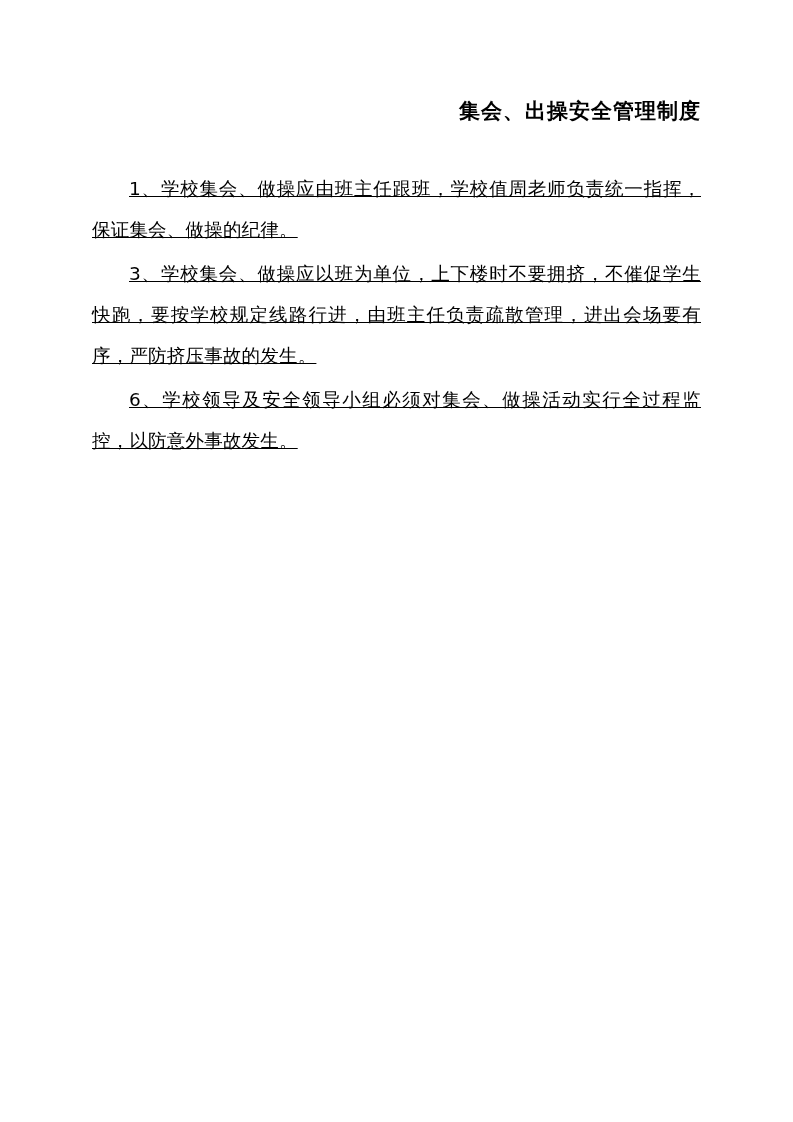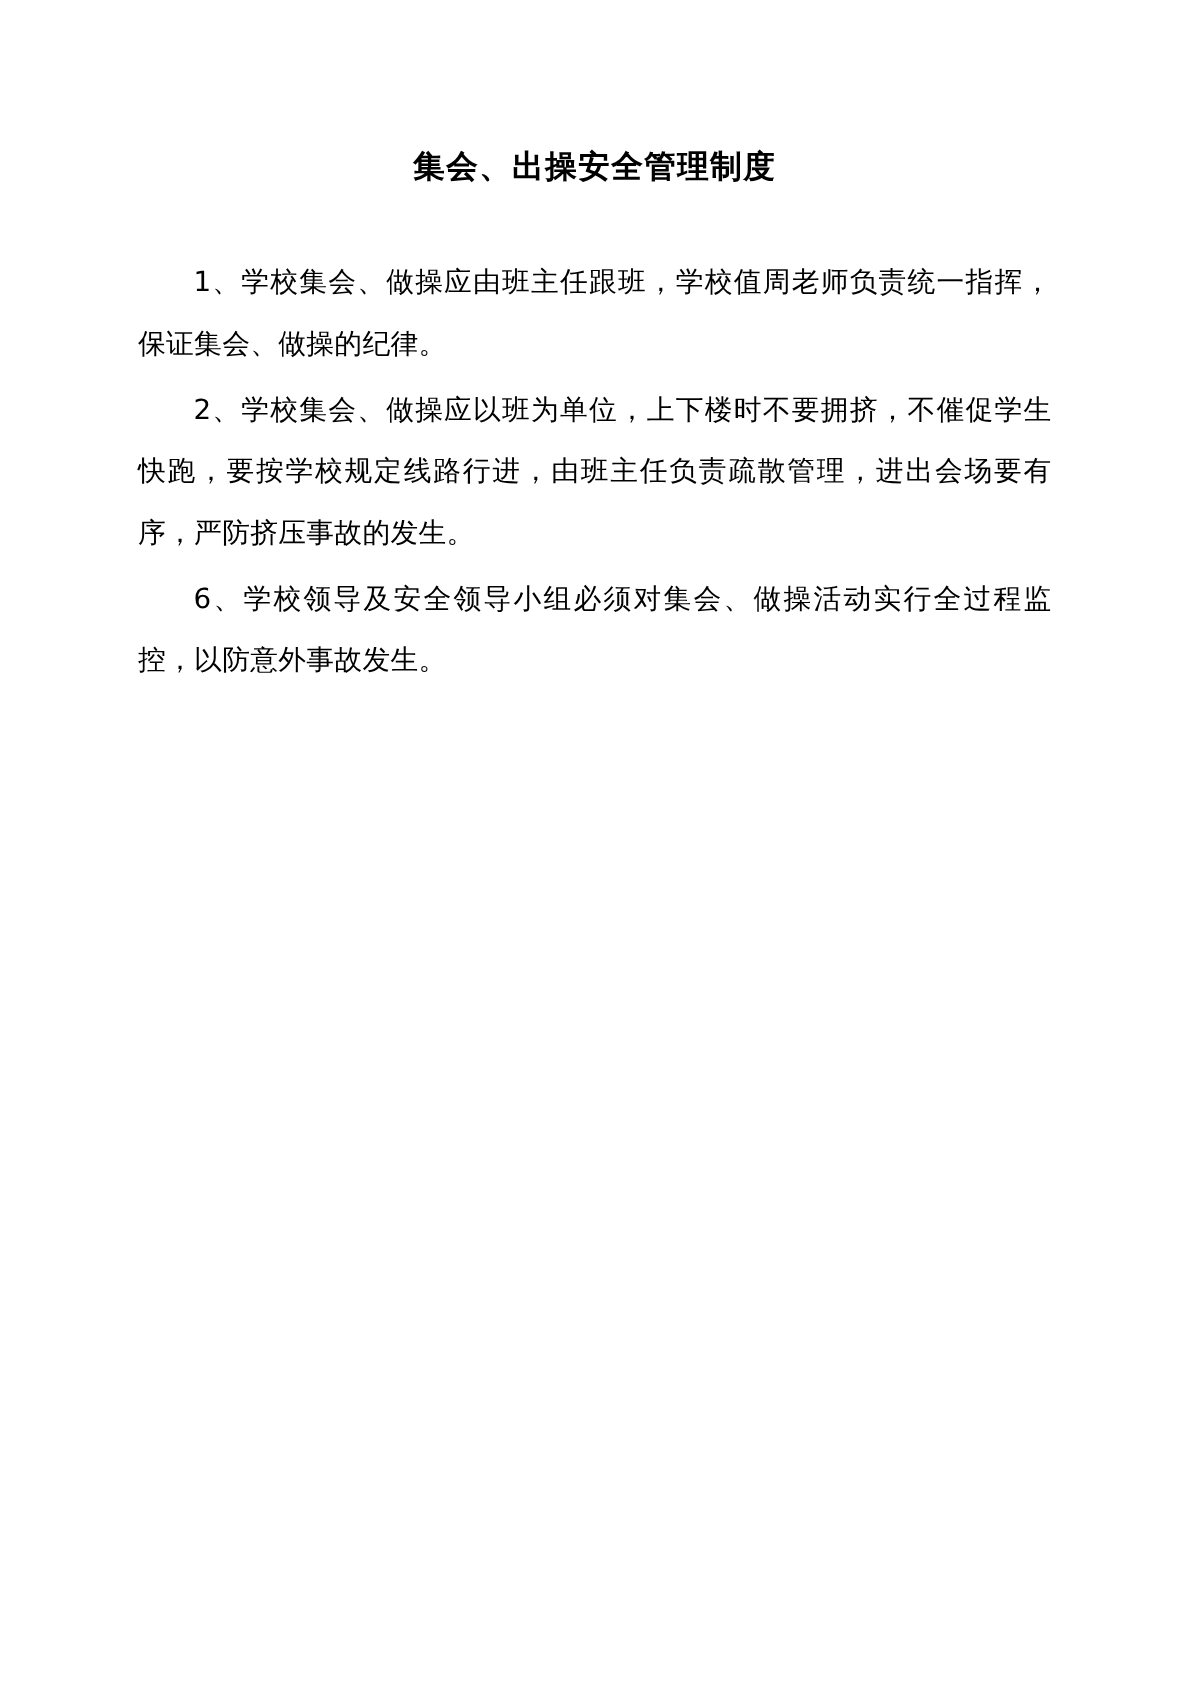--- a/index.html
+++ b/index.html
@@ -18,45 +18,46 @@
     position: relative;
     width: 793px;
     height: 1122px;
     box-sizing: border-box;
     padding: 0 92px;
     background: #ffffff;
   }
   .doc-title {
     margin: 0;
     padding-top: 97px;
-    text-align: center;
+    text-align: right;
     font-size: 21px;
     font-weight: bold;
     letter-spacing: 1px;
     line-height: 1.4;
   }
   .body-block {
     margin-top: 42px;
   }
   .para {
     margin: 0 0 3px 0;
     font-size: 18.5px;
     line-height: 41px;
     text-align: justify;
     text-justify: inter-ideograph;
     text-indent: 2em;
     letter-spacing: 0.2px;
+    text-decoration: underline;
   }
 </style>
 </head>
 <body>
 
 <div class="page">
 
   <h1 class="doc-title">集会、出操安全管理制度</h1>
 
   <div class="body-block">
     <p class="para">1、学校集会、做操应由班主任跟班，学校值周老师负责统一指挥，保证集会、做操的纪律。</p>
-    <p class="para">2、学校集会、做操应以班为单位，上下楼时不要拥挤，不催促学生快跑，要按学校规定线路行进，由班主任负责疏散管理，进出会场要有序，严防挤压事故的发生。</p>
+    <p class="para">3、学校集会、做操应以班为单位，上下楼时不要拥挤，不催促学生快跑，要按学校规定线路行进，由班主任负责疏散管理，进出会场要有序，严防挤压事故的发生。</p>
     <p class="para">6、学校领导及安全领导小组必须对集会、做操活动实行全过程监控，以防意外事故发生。</p>
   </div>
 
 </div>
 
 </body></html>

